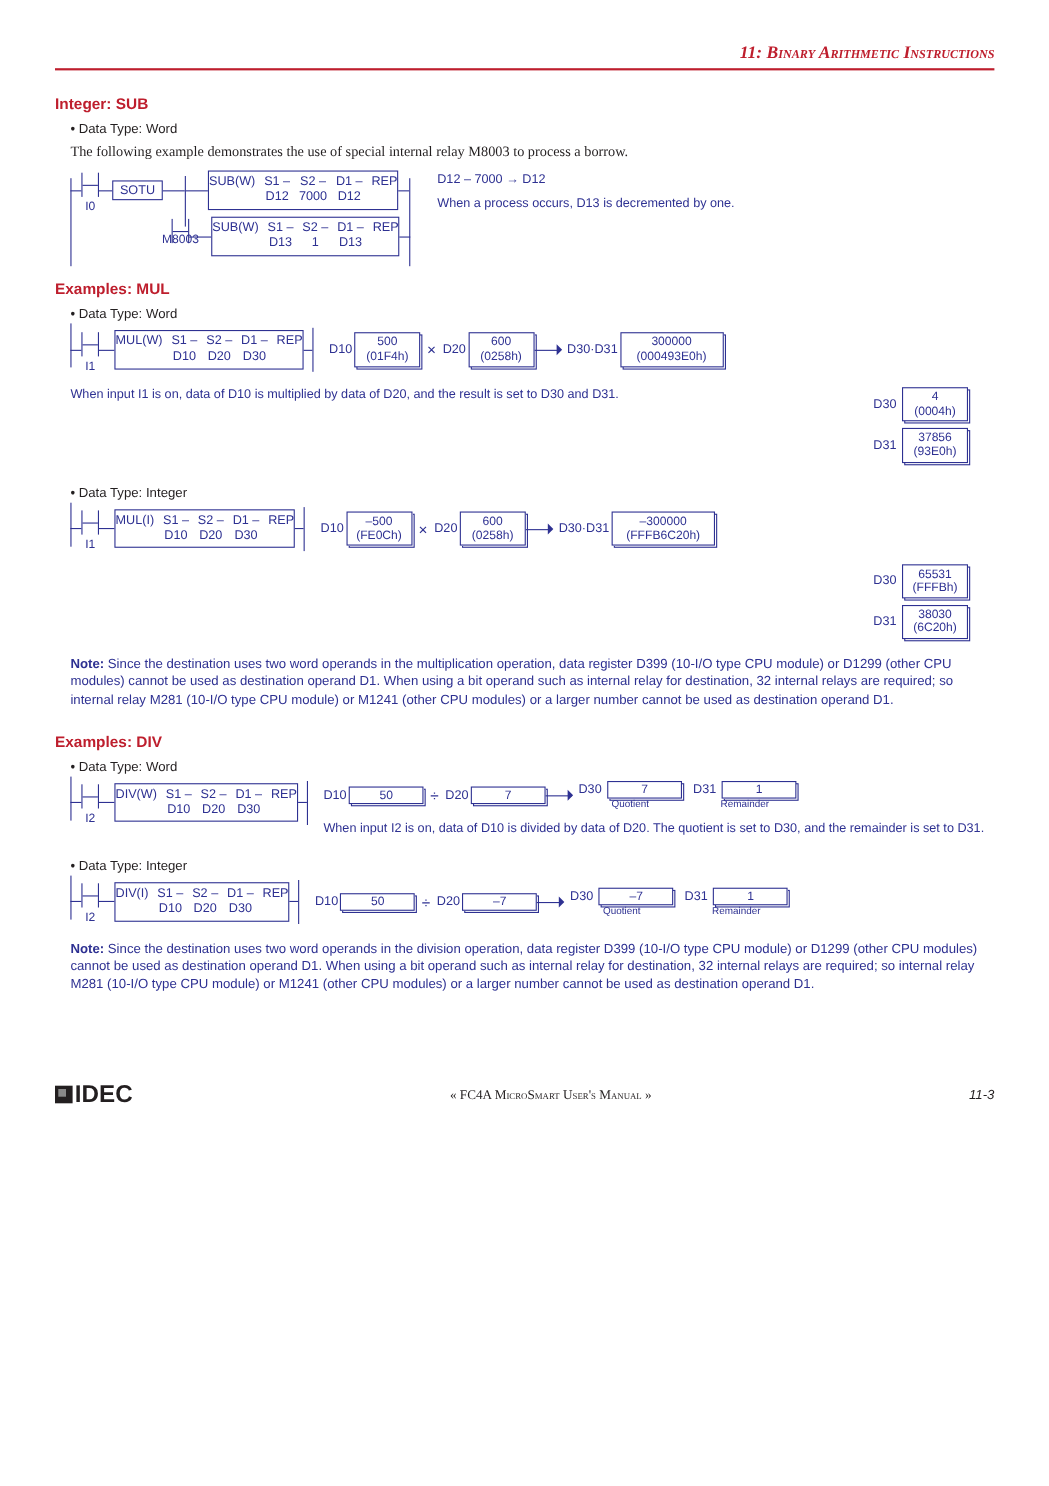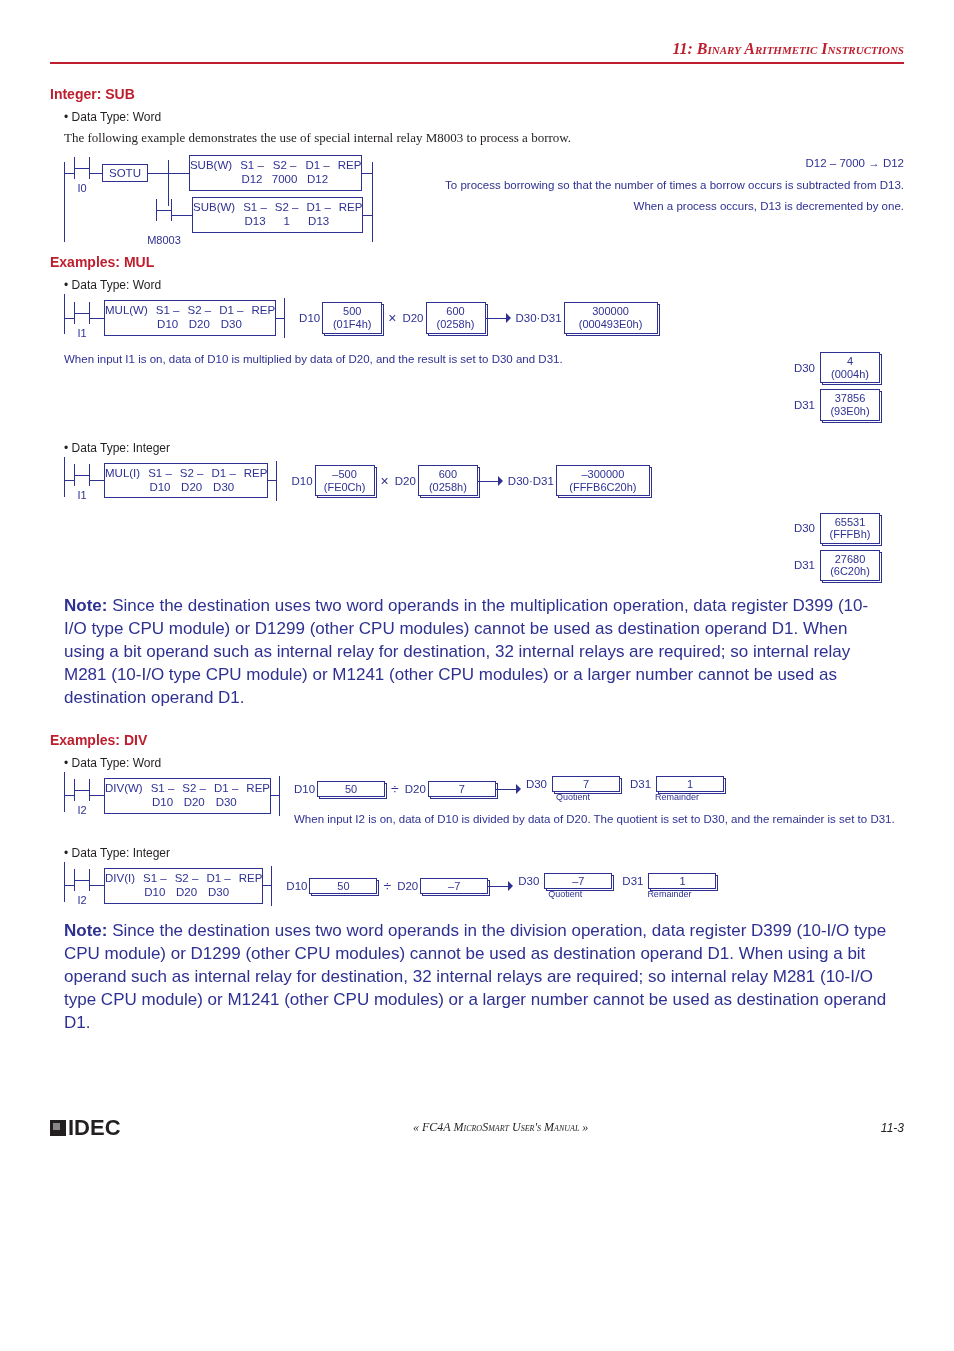--- a/index.html
+++ b/index.html
@@ -43,21 +43,21 @@
     font-size: 13px;
     margin: 4px 0 10px 14px;
   }
   .blue-text {
     color: #2E3192;
     font-size: 11.5px;
     line-height: 1.35;
   }
   .note {
     color: #2E3192;
-    font-size: 17px;
+    font-size: 12px;
     line-height: 1.35;
     margin: 14px 14px 0 14px;
   }
   .note b { font-weight: bold; }
   .rail-v {
     border-left: 1px solid #2E3192;
     align-self: stretch;
   }
   .contact {
     display: inline-flex;
@@ -161,21 +161,20 @@
     position:relative;
   }
   .idec-logo .sq::after{
     content:"";
     position:absolute;
     top:3px; left:3px;
     width:7px; height:7px;
     background:#888;
   }
   .center-footer {
-    font-style:italic;
     font-family: Georgia, serif;
     font-variant: small-caps;
   }
 </style>
 </head>
 <body>
 
 <div class="chapter-title">
   <span>11:</span>
   <span class="small-caps">Binary Arithmetic Instructions</span>
@@ -219,21 +218,21 @@
           </div>
         <div class="instr-col">REP</div>
       </div>
       <div style="width:10px; border-top:1px solid #2E3192;"></div>
       <div class="rail-v" style="height:80px; position:absolute; right:0; top:6px;"></div>
     </div>
 
     <div style="display:flex; align-items:center; height:34px; margin-top:8px; margin-left:92px;">
       <span class="contact">
         <span class="contact-gap"></span>
-        <span class="contact-label" style="top:24px;">M8003</span>
+        <span class="contact-label" style="top:2px;">M8003</span>
       </span>
       <div style="width:20px; border-top:1px solid #2E3192;"></div>
       <div class="instr-box">
         <div class="instr-col">SUB(W)</div>
         <div class="instr-col">
             <div>S1 –</div>
             <div>D13</div>
           </div>
         <div class="instr-col">
             <div>S2 –</div>
@@ -242,23 +241,22 @@
         <div class="instr-col">
             <div>D1 –</div>
             <div>D13</div>
           </div>
         <div class="instr-col">REP</div>
       </div>
       <div style="width:10px; border-top:1px solid #2E3192;"></div>
     </div>
   </div>
 
-  <div class="blue-text" style="flex:1;text-align:right;">
+  <div class="blue-text" style="flex:1;">
     <div style="margin-bottom:6px;">D12 – 7000 → D12</div>
-    <div style="margin-bottom:6px;">To process borrowing so that the number of times a borrow occurs is subtracted from D13.</div>
     <div>When a process occurs, D13 is decremented by one.</div>
   </div>
 </div>
 
 <div class="h2">Examples: MUL</div>
 
 <div class="h3">• Data Type: Word</div>
 <div style="display:flex; align-items:center; gap:14px; margin-left:14px;">
 
   <div style="display:flex; align-items:center; position:relative;">
@@ -383,21 +381,21 @@
     <div class="small-box">
         <span class="chip-label">D30</span>
         <span class="chip">
           <div>65531</div>
           <div>(FFFBh)</div>
         </span>
       </div>
     <div class="small-box">
         <span class="chip-label">D31</span>
         <span class="chip">
-          <div>27680</div>
+          <div>38030</div>
           <div>(6C20h)</div>
         </span>
       </div>
   </div>
 </div>
 
 <div class="note">
   <b>Note:</b>
   <span>Since the destination uses two word operands in the multiplication operation, data register D399 (10-I/O type CPU module) or D1299 (other CPU modules) cannot be used as destination operand D1. When using a bit operand such as internal relay for destination, 32 internal relays are required; so internal relay M281 (10-I/O type CPU module) or M1241 (other CPU modules) or a larger number cannot be used as destination operand D1.</span>
 </div>

